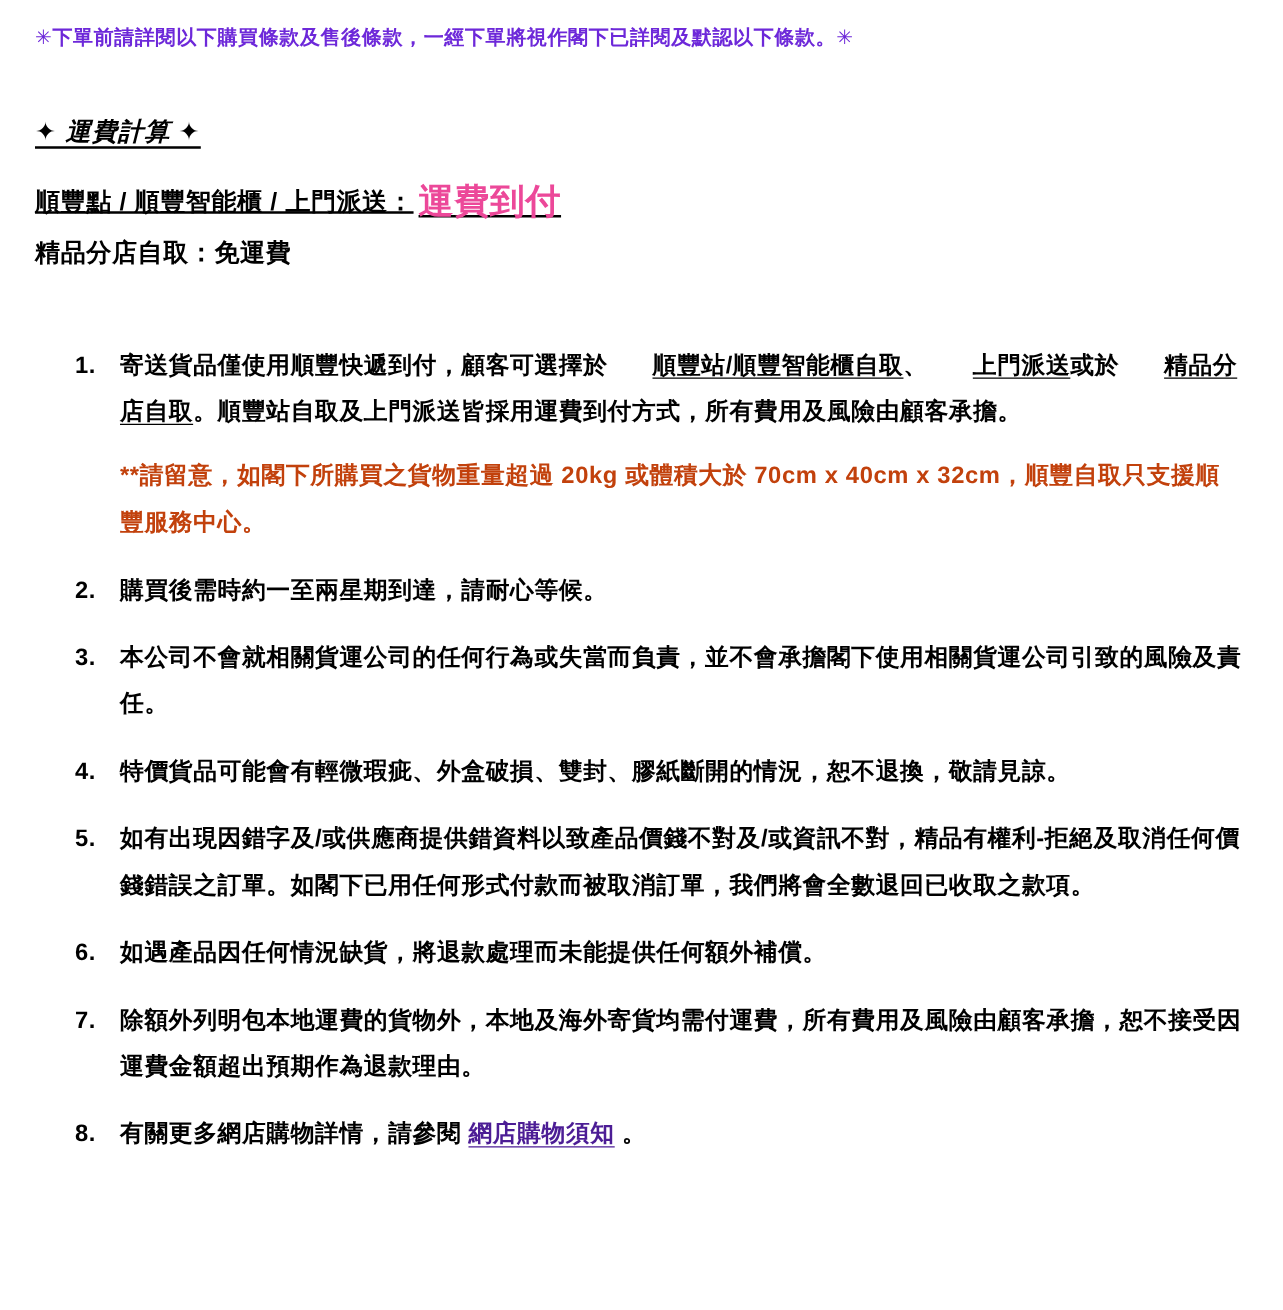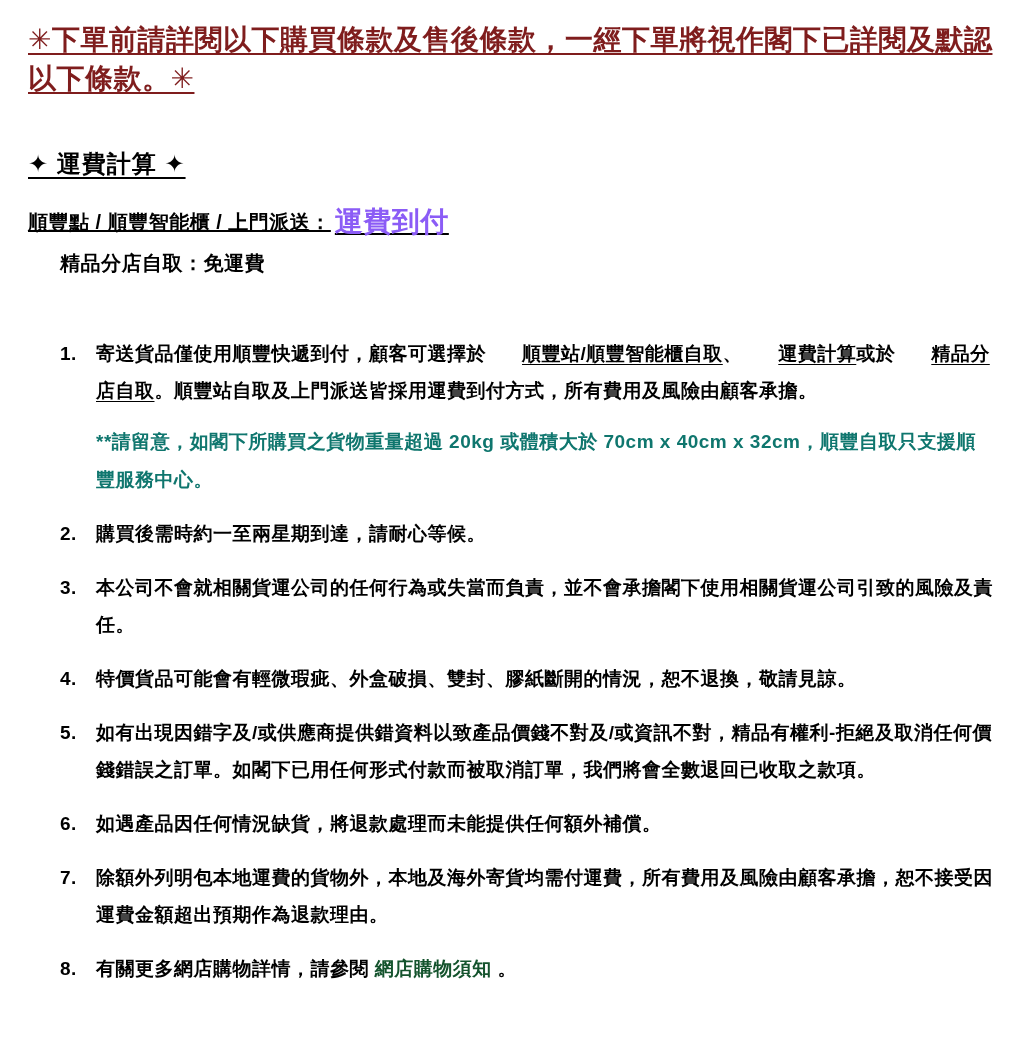--- a/index.html
+++ b/index.html
@@ -8,57 +8,56 @@
     width: 1026px;
     min-height: 1048px;
     font-family: "Liberation Sans", "DejaVu Sans", sans-serif;
     font-weight: 700;
     color: #000000;
     -webkit-font-smoothing: antialiased;
   }
   .page { padding: 20px 30px 40px 28px; }
 
   .notice {
-    color: #7f1d1d;
-    font-size: 28px;
+    color: #6d28d9;
+    font-size: 16px;
     line-height: 1.4;
-    text-decoration: underline;
     text-underline-offset: 4px;
     margin-bottom: 50px;
     letter-spacing: 0.5px;
   }
 
   .section-heading {
-    font-size: 24px;
+    font-size: 20px;
     font-weight: 700;
     text-decoration: underline;
     text-underline-offset: 5px;
     letter-spacing: 1px;
     margin-bottom: 28px;
+    font-style: italic;
   }
 
   .shipping-line {
     font-size: 20px;
     margin-bottom: 14px;
     display: flex;
     align-items: center;
     letter-spacing: 0.5px;
     text-decoration: underline;
   }
   .cod {
-    color: #8b5cf6;
+    color: #ec4899;
     font-size: 28px;
     line-height: 1;
     margin-left: 4px;
   }
   .pickup-line {
     font-size: 20px;
     margin-bottom: 58px;
     letter-spacing: 0.5px;
-    margin-left: 32px;
   }
 
   .terms-block { margin-top: 4px; }
   .terms-list {
     list-style: none;
     counter-reset: term;
     margin-left: 32px;
     margin-top: 28px;
     font-size: 19px;
   }
@@ -77,26 +76,27 @@
     left: 0;
     top: 0;
     font-weight: 700;
   }
   .u {
     text-decoration: underline;
     text-underline-offset: 4px;
     margin-left: 36px;
   }
   .red-note {
-    color: #0f766e;
+    color: #c2410c;
     margin-top: 14px;
     line-height: 1.95;
   }
   a.shop-link {
-    color: #14532d;
+    color: #4c1d95;
+    text-decoration: underline;
     text-underline-offset: 4px;
     cursor: pointer;
   }
 </style>
 </head>
 <body>
 
 <div class="page">
 
   <p class="notice">✳下單前請詳閱以下購買條款及售後條款，一經下單將視作閣下已詳閱及默認以下條款。✳</p>
@@ -108,21 +108,21 @@
       <span class="cod">運費到付</span>
     </p>
     <p class="pickup-line">精品分店自取：免運費</p>
   </div>
 
   <div class="terms-block">
 
     <ol class="terms-list">
 
       <li>
-        <span>寄送貨品僅使用順豐快遞到付，顧客可選擇於</span><span class="u">順豐站/順豐智能櫃自取</span><span>、</span><span class="u">運費計算</span><span>或於</span><span class="u">精品分店自取</span><span>。順豐站自取及上門派送皆採用運費到付方式，所有費用及風險由顧客承擔。</span>
+        <span>寄送貨品僅使用順豐快遞到付，顧客可選擇於</span><span class="u">順豐站/順豐智能櫃自取</span><span>、</span><span class="u">上門派送</span><span>或於</span><span class="u">精品分店自取</span><span>。順豐站自取及上門派送皆採用運費到付方式，所有費用及風險由顧客承擔。</span>
         <p class="red-note">**請留意，如閣下所購買之貨物重量超過 20kg 或體積大於 70cm x 40cm x 32cm，順豐自取只支援順豐服務中心。</p>
       </li>
 
       <li>
         <span>購買後需時約一至兩星期到達，請耐心等候。</span>
       </li>
 
       <li>
         <span>本公司不會就相關貨運公司的任何行為或失當而負責，並不會承擔閣下使用相關貨運公司引致的風險及責任。</span>
       </li>

